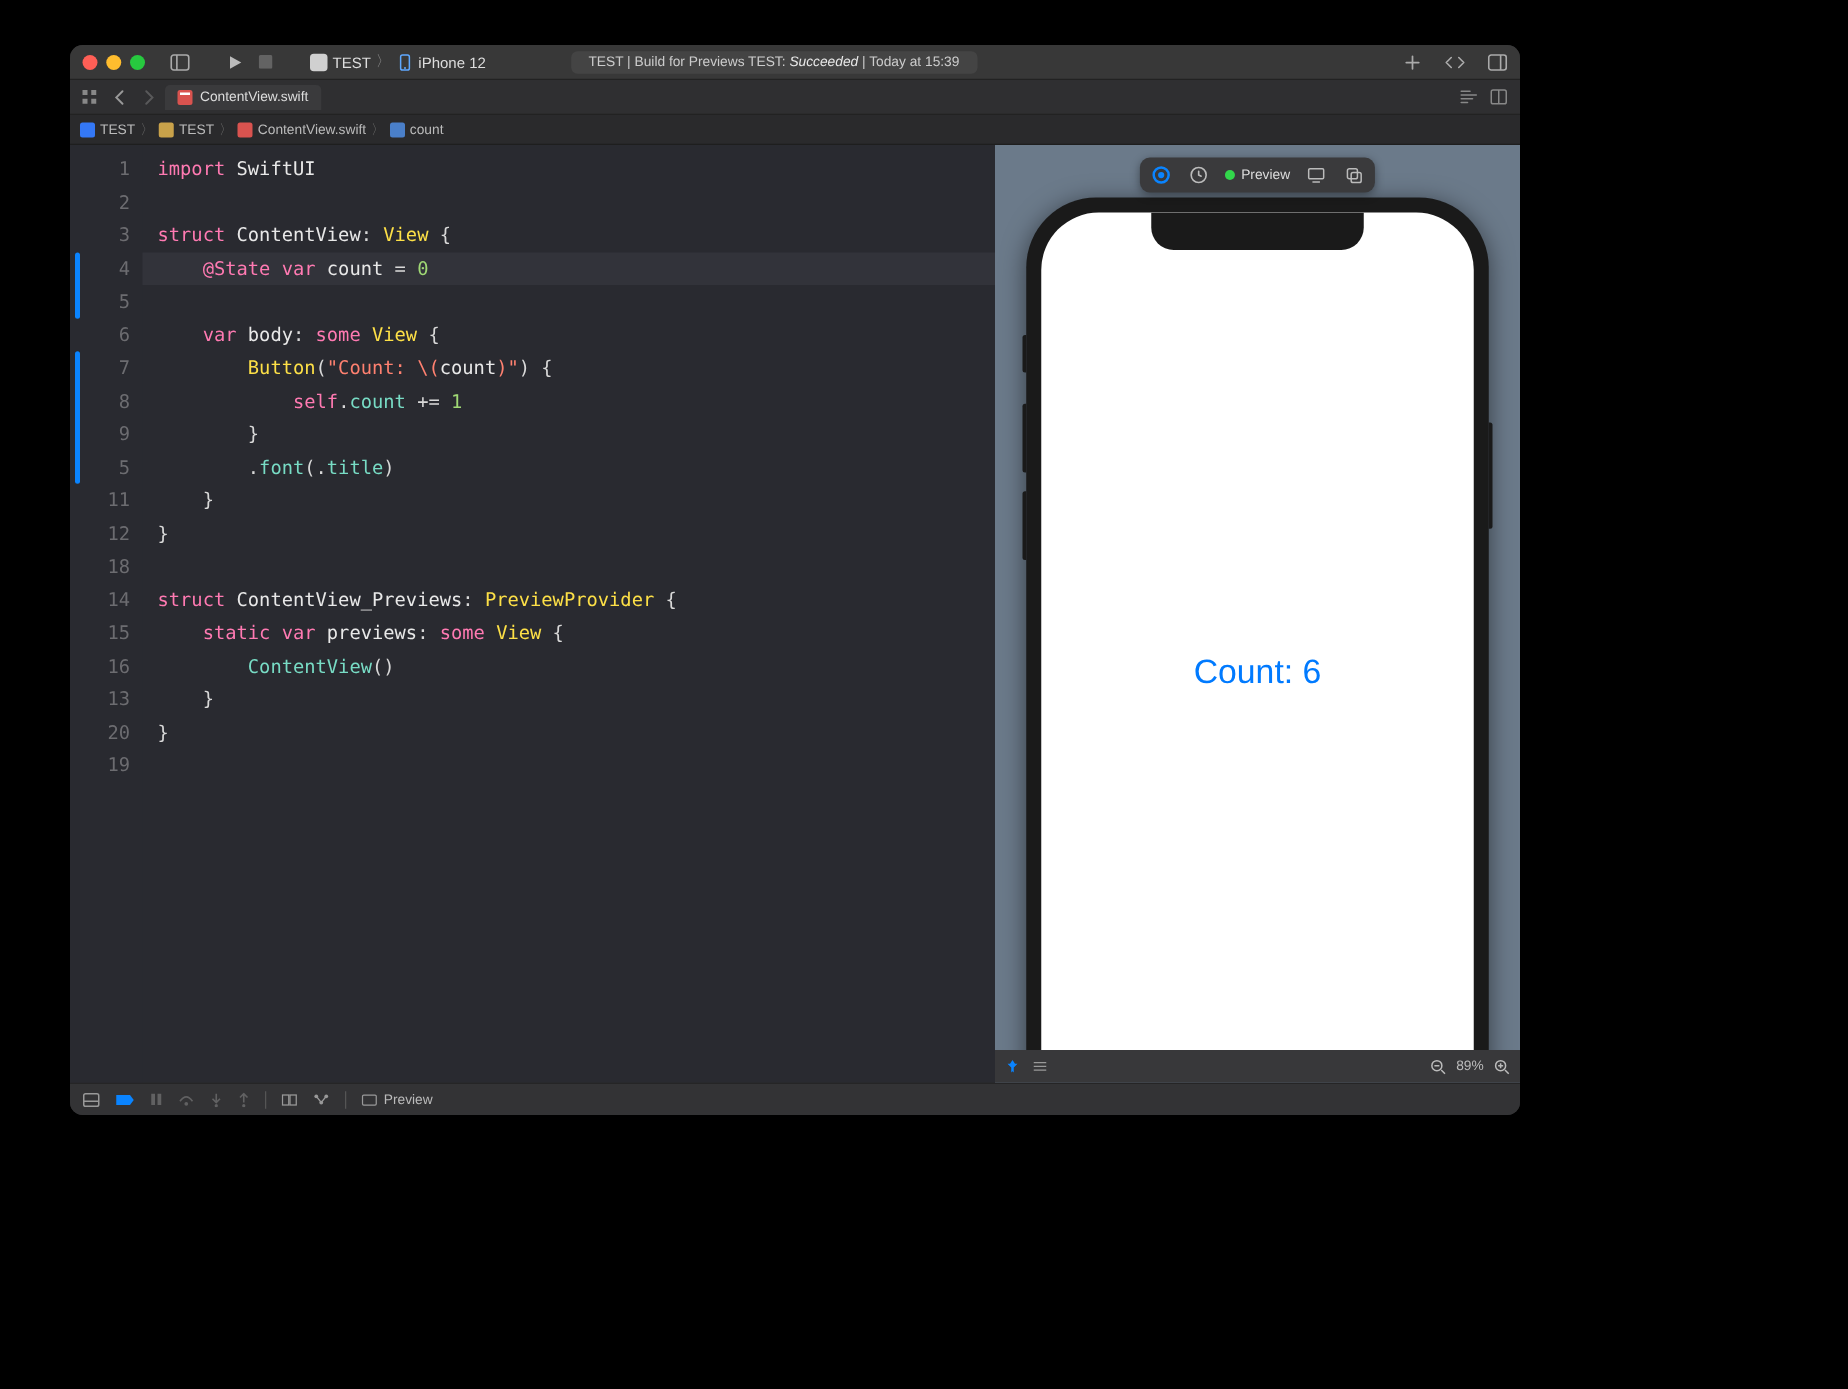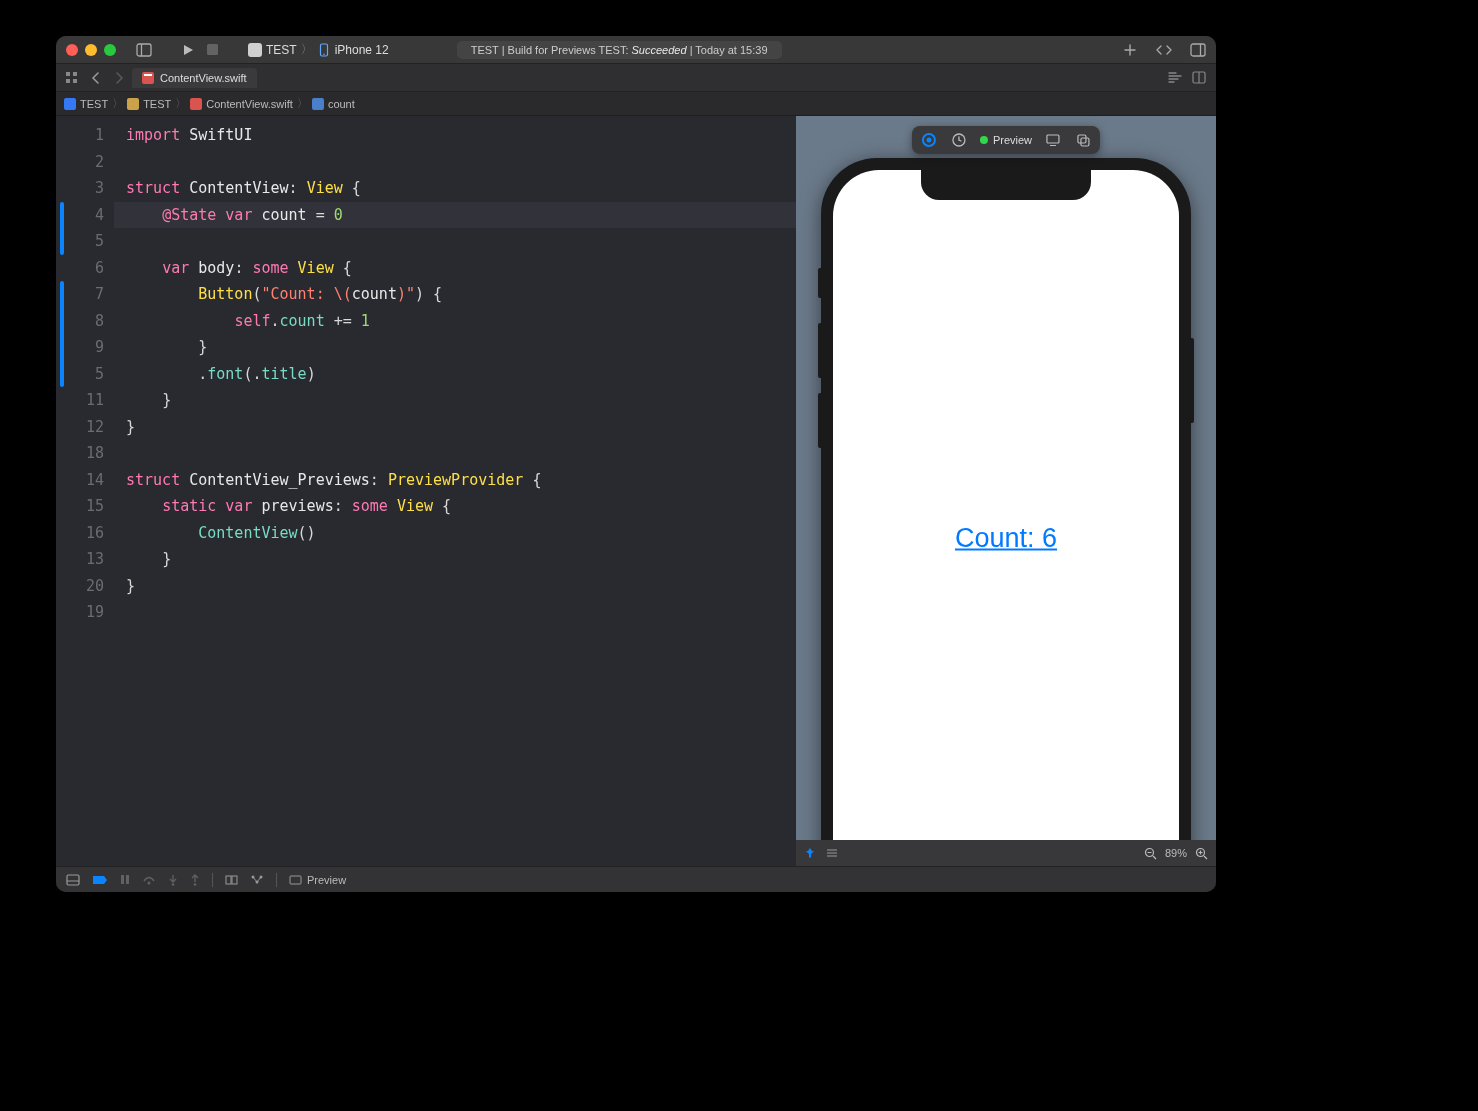--- a/index.html
+++ b/index.html
@@ -65,21 +65,21 @@
 .cbbtn.sel { color: #0a84ff; }
 .cbprev { display: flex; align-items: center; gap: 5px; font-size: 11px; color: #ddd; }
 .cbprev .dot { width: 8px; height: 8px; border-radius: 50%; background: #32d74b; }
 .phone { position: absolute; top: 42px; left: 50%; transform: translateX(-50%); width: 370px; height: 760px; background: #1a1a1a; border-radius: 56px; padding: 12px; box-shadow: 0 4px 20px rgba(0,0,0,.5); }
 .phone .sidebtns-l { position: absolute; left: -3px; top: 110px; width: 3px; height: 30px; background: #1a1a1a; border-radius: 2px 0 0 2px; }
 .phone .sidebtns-l2 { position: absolute; left: -3px; top: 165px; width: 3px; height: 55px; background: #1a1a1a; border-radius: 2px 0 0 2px; }
 .phone .sidebtns-l3 { position: absolute; left: -3px; top: 235px; width: 3px; height: 55px; background: #1a1a1a; border-radius: 2px 0 0 2px; }
 .phone .sidebtns-r { position: absolute; right: -3px; top: 180px; width: 3px; height: 85px; background: #1a1a1a; border-radius: 0 2px 2px 0; }
 .screen { width: 100%; height: 100%; background: #fff; border-radius: 46px; position: relative; overflow: hidden; }
 .notch { position: absolute; top: 0; left: 50%; transform: translateX(-50%); width: 170px; height: 30px; background: #1a1a1a; border-radius: 0 0 18px 18px; }
-.apptxt { position: absolute; top: 50%; left: 50%; transform: translate(-50%,-50%); color: #007aff; font-size: 27px; font-weight: 400; white-space: nowrap; text-decoration: underline; }
+.apptxt { position: absolute; top: 50%; left: 50%; transform: translate(-50%,-50%); color: #007aff; font-size: 27px; font-weight: 400; white-space: nowrap; }
 .canvasfooter { height: 26px; background: #38383a; display: flex; align-items: center; padding: 0 8px; font-size: 11px; color: #bbb; gap: 10px; }
 .canvasfooter .right { margin-left: auto; display: flex; align-items: center; gap: 8px; }
 
 
 .bottombar { height: 26px; background: #333335; display: flex; align-items: center; padding: 0 10px; gap: 12px; border-top: 1px solid #222; font-size: 11px; }
 .bottombar .bicon { color: #999; display: flex; align-items: center; }
 .bottombar .bicon.blue { color: #0a84ff; }
 .bottombar .vsep { width: 1px; height: 14px; background: #555; }
 .bottombar .prvlbl { color: #bbb; display: flex; align-items: center; gap: 5px; }
 svg { display: block; }

